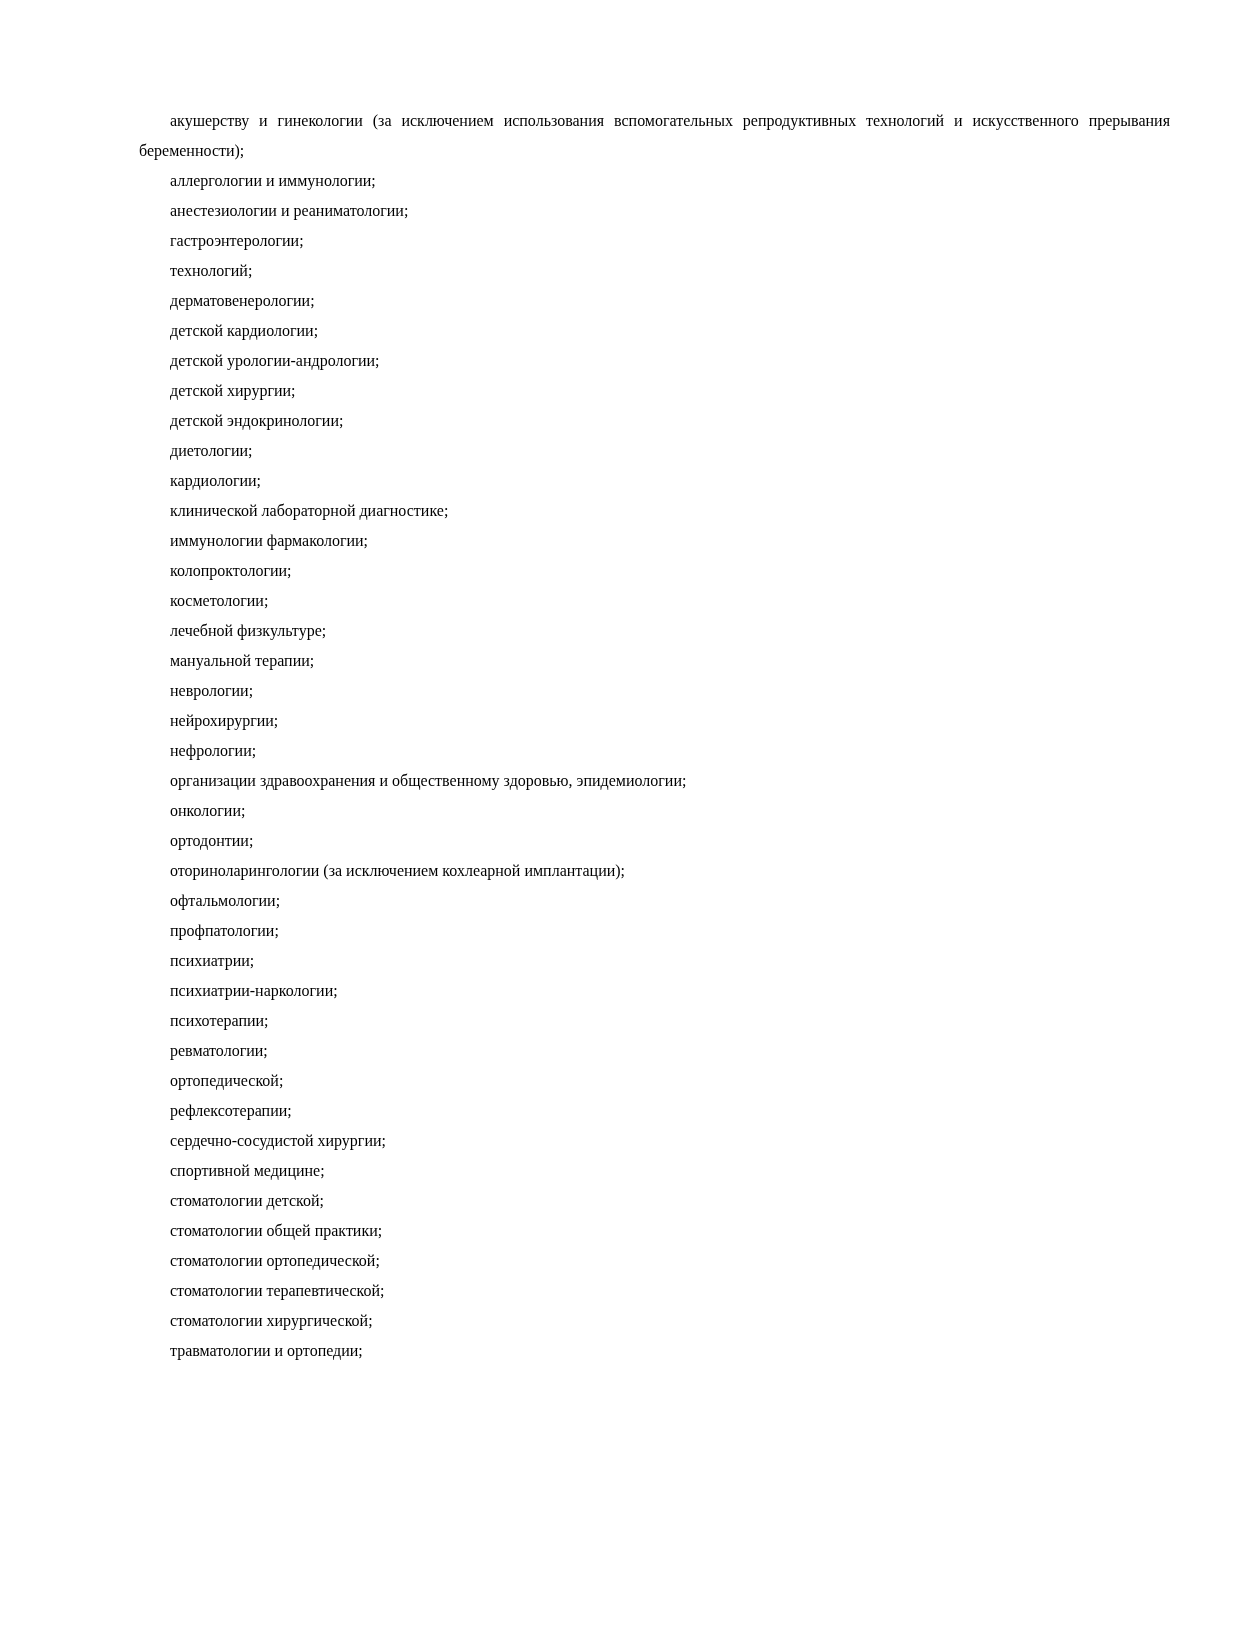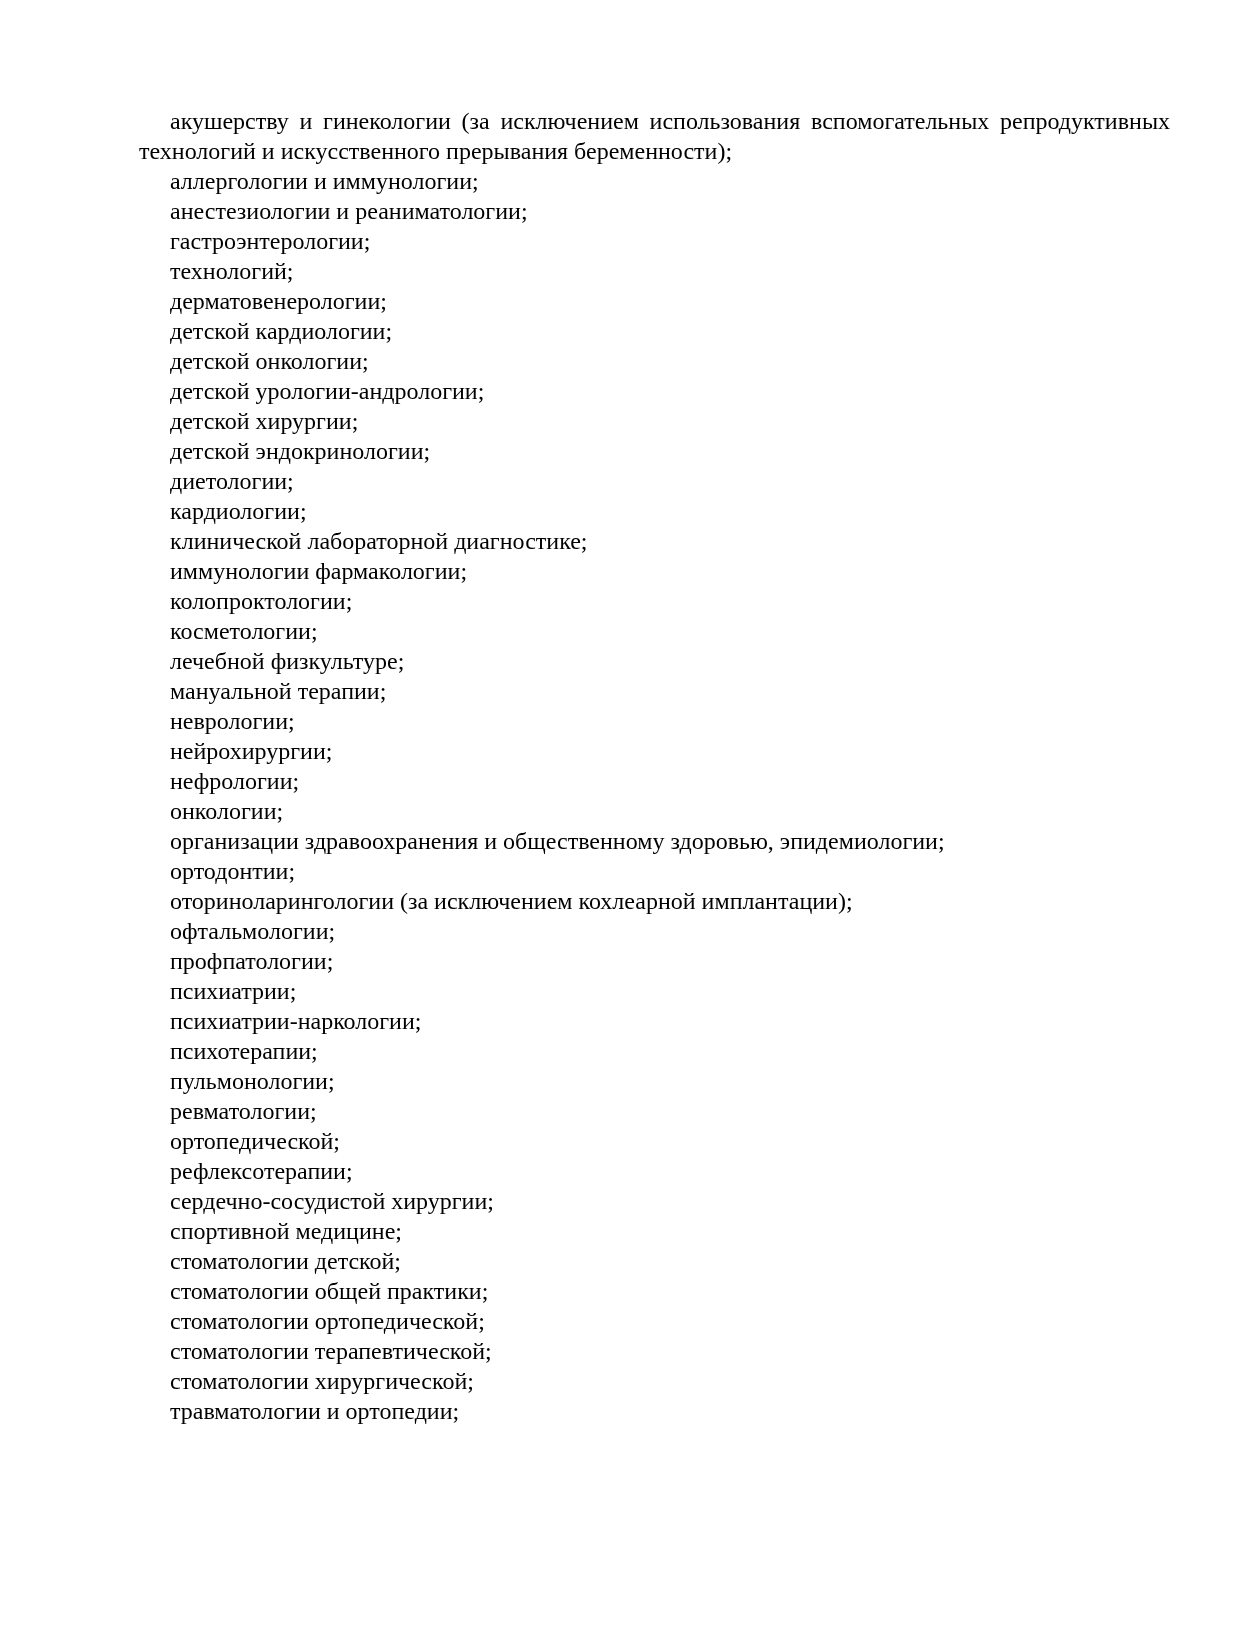--- a/index.html
+++ b/index.html
@@ -13,21 +13,21 @@
     height: 1650px;
     background: #ffffff;
     overflow: hidden;
   }
   .content {
     position: absolute;
     left: 139px;
     top: 106px;
     width: 1031px;
     font-family: "Liberation Serif", "DejaVu Serif", serif;
-    font-size: 24px;
+    font-size: 16px;
     line-height: 30px;
     color: #000000;
     text-align: justify;
   }
   .content p {
     margin: 0;
     padding: 0;
     text-indent: 31px;
   }
 </style>
@@ -36,45 +36,43 @@
 
 <div class="page">
   <div class="content">
       <p>акушерству и гинекологии (за исключением использования вспомогательных репродуктивных технологий и искусственного прерывания беременности);</p>
       <p>аллергологии и иммунологии;</p>
       <p>анестезиологии и реаниматологии;</p>
       <p>гастроэнтерологии;</p>
       <p>технологий;</p>
       <p>дерматовенерологии;</p>
       <p>детской кардиологии;</p>
-      <p>детской онкологии;</p>
       <p>детской урологии-андрологии;</p>
       <p>детской хирургии;</p>
       <p>детской эндокринологии;</p>
       <p>диетологии;</p>
       <p>кардиологии;</p>
       <p>клинической лабораторной диагностике;</p>
       <p>иммунологии фармакологии;</p>
       <p>колопроктологии;</p>
       <p>косметологии;</p>
       <p>лечебной физкультуре;</p>
       <p>мануальной терапии;</p>
       <p>неврологии;</p>
       <p>нейрохирургии;</p>
       <p>нефрологии;</p>
+      <p>организации здравоохранения и общественному здоровью, эпидемиологии;</p>
       <p>онкологии;</p>
-      <p>организации здравоохранения и общественному здоровью, эпидемиологии;</p>
       <p>ортодонтии;</p>
       <p>оториноларингологии (за исключением кохлеарной имплантации);</p>
       <p>офтальмологии;</p>
       <p>профпатологии;</p>
       <p>психиатрии;</p>
       <p>психиатрии-наркологии;</p>
       <p>психотерапии;</p>
-      <p>пульмонологии;</p>
       <p>ревматологии;</p>
       <p>ортопедической;</p>
       <p>рефлексотерапии;</p>
       <p>сердечно-сосудистой хирургии;</p>
       <p>спортивной медицине;</p>
       <p>стоматологии детской;</p>
       <p>стоматологии общей практики;</p>
       <p>стоматологии ортопедической;</p>
       <p>стоматологии терапевтической;</p>
       <p>стоматологии хирургической;</p>

